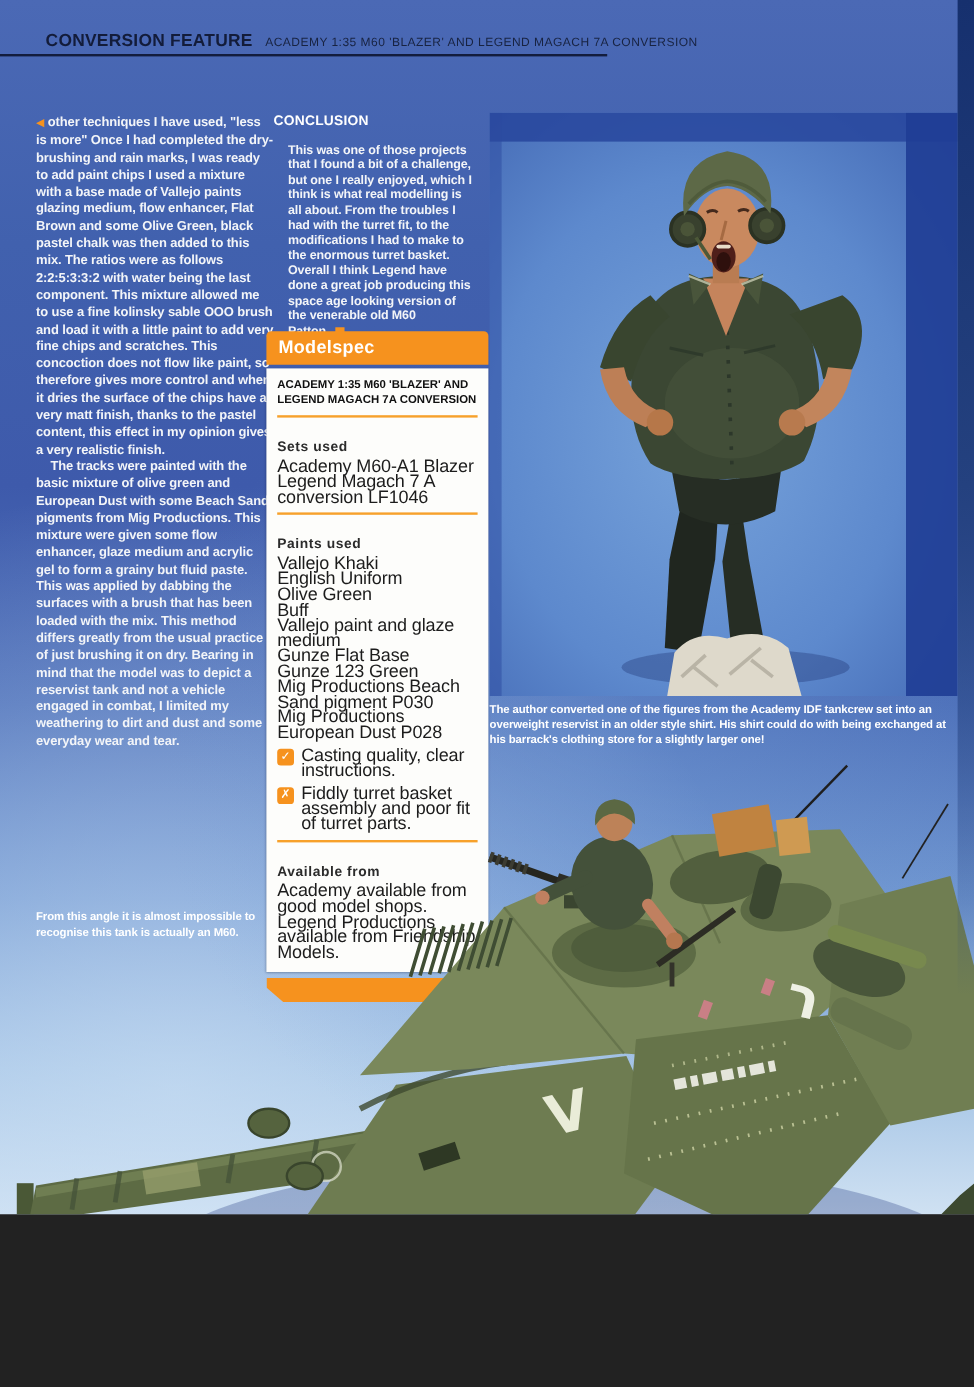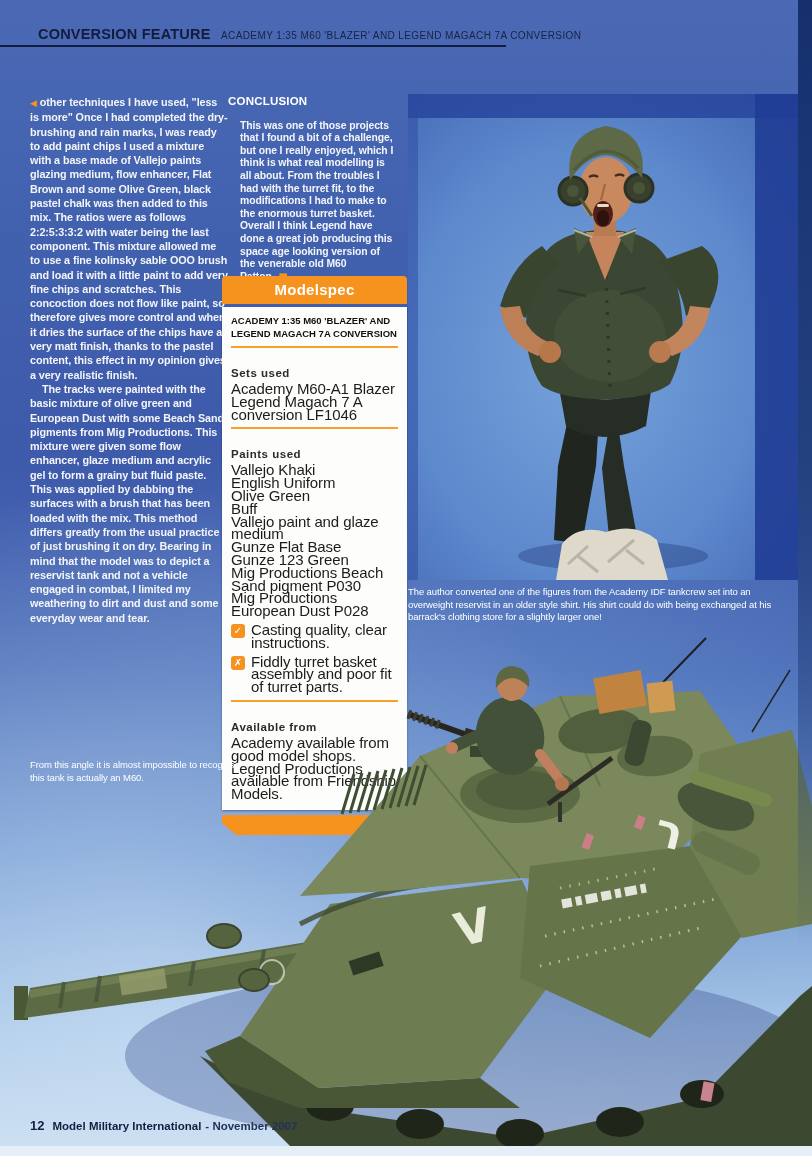--- a/index.html
+++ b/index.html
@@ -1,17 +1,17 @@
 <!DOCTYPE html>
 <html><head>
 <meta charset="utf-8">
 <style>
   html,body{margin:0;padding:0;background:#222;}
   #page{
-    position:relative;width:812px;height:1156px;overflow:hidden;
+    position:relative;width:812px;height:1012px;overflow:hidden;
     font-family:"Liberation Sans",sans-serif;
     background:
       radial-gradient(circle at 60% 62%, rgba(120,160,215,.35), rgba(120,160,215,0) 45%),
       radial-gradient(circle at 18% 90%, rgba(205,225,245,.60), rgba(205,225,245,0) 45%),
       linear-gradient(180deg,#4b69b5 0%,#4161ae 20%,#3e5aab 40%,#4e71ba 58%,#7097d1 74%,#a3c3e5 88%,#cfe1f2 100%);
   }
   .abs{position:absolute;}
   
   #kicker{left:38px;top:25px;color:#131c3a;white-space:nowrap;}
   #kicker .big{font-size:14.5px;font-weight:bold;letter-spacing:.2px;}
@@ -23,35 +23,35 @@
   #col-left p{margin:0;}
   #col-left p+p{text-indent:12px;}
   .lead-arrow{color:#f6921e;font-family:"DejaVu Sans",sans-serif;font-size:9px;margin-right:3px;}
   #col-mid{left:228px;top:95px;width:179px;font-size:10.4px;line-height:12.6px;letter-spacing:-.1px;}
   #col-mid h3{margin:0 0 2px 0;font-size:11.5px;letter-spacing:.2px;color:#ffffff;}
   #col-mid p{margin:12px;}
   .endsq{color:#f6921e;font-family:"DejaVu Sans",sans-serif;font-size:10px;margin-left:4px;}
   
   #modelspec{left:222px;top:276px;width:185px;}
   #spec-head{background:#f6921e;color:#fff;font-weight:bold;font-size:15px;letter-spacing:.3px;
-    padding:5px 10px 6px;border-radius:4px 4px 0 0;margin-bottom:3px;text-align:center;}
+    padding:5px 10px 6px;border-radius:4px 4px 0 0;margin-bottom:3px;}
   #spec-body{background:#fdfdfb;padding:8px 9px 9px;color:#1e1e1e;box-shadow:0 1px 2px rgba(10,20,50,.4);}
   .spec-subject{font-size:9.5px;font-weight:bold;line-height:12.5px;color:#101010;letter-spacing:0;}
   .mm-hr{height:2px;background:#f7a12b;margin:6px 0 5px;border:0;}
   .spec-h{font-size:11.5px;font-weight:bold;color:#2b2b2b;letter-spacing:.5px;margin:19px 0 4px;}
   .spec-line{font-size:15px;line-height:12.8px;color:#1c1c1c;letter-spacing:-.1px;}
   .verdict{display:flex;gap:6px;margin:6px 0 0;align-items:flex-start;}
   .mark{width:14px;height:14px;background:#f6921e;border-radius:3px;color:#fff;
     font-family:"DejaVu Sans",sans-serif;font-size:10px;font-weight:bold;line-height:14px;
     text-align:center;flex:0 0 auto;}
   #spec-footbar{height:20px;background:#f6921e;margin-top:5px;
     clip-path:polygon(0 0,100% 0,100% 100%,14px 100%,0 8px);}
   
   #figure-photo{left:408px;top:94px;width:390px;height:486px;}
-  .caption{color:#ffffff;font-weight:normal;font-size:9.5px;line-height:12.5px;letter-spacing:-.1px;}
+  .caption{color:#ffffff;font-weight:bold;font-size:9.5px;line-height:12.5px;letter-spacing:-.1px;}
   #figure-caption{left:408px;top:586px;width:382px;}
   #tank-caption{left:30px;top:759px;width:215px;}
   #tank-photo{left:0;top:636px;width:812px;height:520px;}
   
   #edge-right{left:798px;top:0;width:14px;height:100%;
     background:linear-gradient(180deg,#16306e 0%,#24417f 40%,rgba(90,130,190,0) 82%);z-index:6;}
   #edge-bottom{left:0;top:1146px;width:812px;height:10px;background:#e6eff7;z-index:5;}
   
   #footer{left:30px;top:1116px;color:#12203f;white-space:nowrap;z-index:4;}
   #footer .num{font-size:13px;font-weight:bold;margin-right:8px;}

